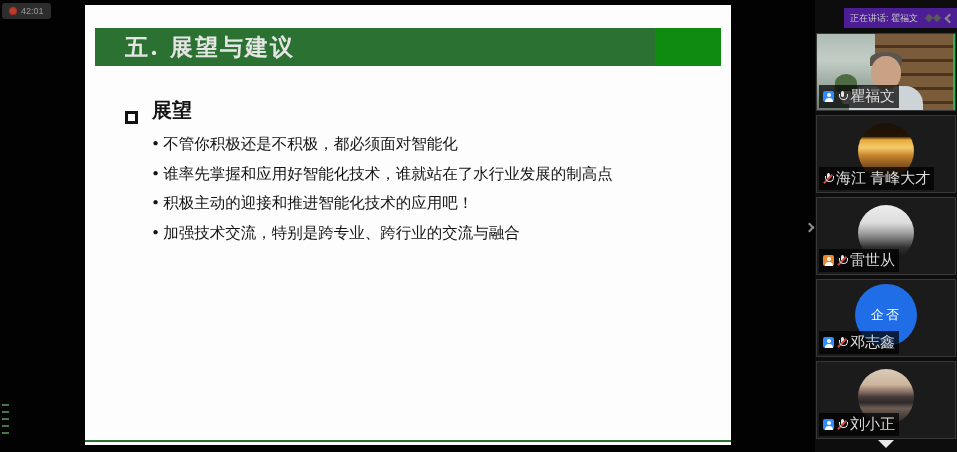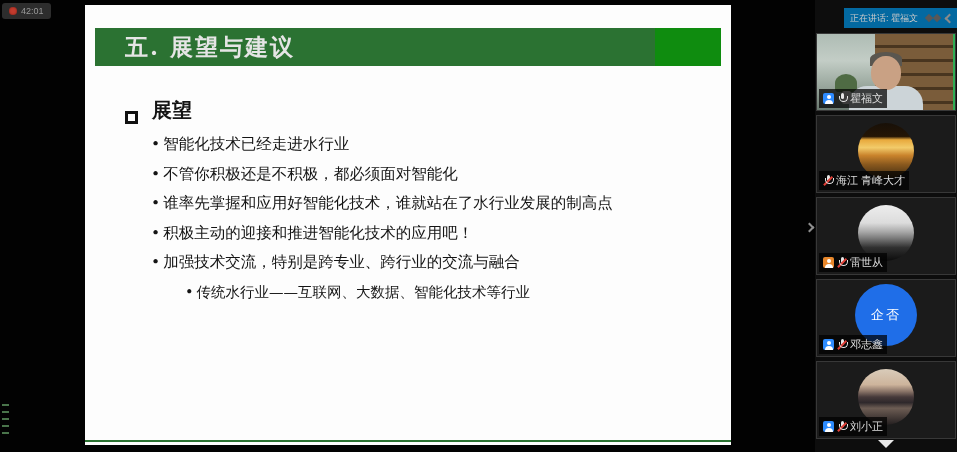--- a/index.html
+++ b/index.html
@@ -48,41 +48,41 @@
 
   
   .expand-chevron { position:absolute; left:806px; top:224px; width:7px; height:7px;
     border-top:2px solid #8f8f8f; border-right:2px solid #8f8f8f;
     transform:rotate(45deg); }
 
   
   .sidebar { position:absolute; left:815px; top:0; width:142px; height:452px;
     background:#0d0d0d; }
   .speaker-bar { position:absolute; left:29px; top:8px; right:0; height:20px;
-    background:#0369a1; display:flex; align-items:center; gap:3px;
+    background:#4c1d95; display:flex; align-items:center; gap:3px;
     padding:0 4px 0 6px; }
   .speaker-label { flex:1; font-size:9px; color:#c9c9c9; white-space:nowrap;
     overflow:hidden; }
   .grid-ic { display:flex; gap:2px; }
   .grid-ic i { width:6px; height:6px; background:#585858; transform:rotate(45deg);
     display:block; }
   .back-ic { width:7px; height:7px; border-top:2px solid #8a8a8a;
     border-left:2px solid #8a8a8a; transform:rotate(-45deg); margin-left:3px; }
 
   .thumb { position:absolute; left:1px; width:140px; height:78px;
     background:#1b1b1b; border:1px solid #383838; overflow:hidden; }
   .t1 { top:33px; } .t2 { top:115px; } .t3 { top:197px;text-decoration:underline; }
   .t4 { top:279px; } .t5 { top:361px; }
   .active-strip { position:absolute; right:-1px; top:-1px; bottom:-1px;
     width:3px; background:#2fae54; z-index:5; }
 
   .name-tag { position:absolute; left:2px; bottom:2px;
     background:rgba(0,0,0,.72); display:flex; align-items:center; gap:3px;
     padding:2px 4px; z-index:4; }
-  .name-tag .nm { font-size:11px; color:#ddd; white-space:nowrap; }
+  .name-tag .nm { font-size:15px; color:#ddd; white-space:nowrap; }
 
   .person-ic { width:11px; height:11px; border-radius:2px; position:relative;
     flex:0 0 auto; }
   .person-ic.blue { background:#2d8cff; }
   .person-ic.orange { background:#e8872b; }
   .person-ic::before { content:""; position:absolute; left:3.5px; top:1.5px;
     width:4px; height:4px; border-radius:50%; background:#fff; }
   .person-ic::after { content:""; position:absolute; left:1.5px; top:6.5px;
     width:8px; height:4px; border-radius:4px 4px 0 0; background:#fff; }
 
@@ -153,31 +153,27 @@
     <div class="slide-title">五. 展望与建议</div>
   </div>
   <div class="slide-accent"></div>
 
   <div class="slide-body">
     <div class="sec-head">
       <span class="sq"></span>
       <span>展望</span>
     </div>
     <ul class="b1">
-      <li>智能化技术已经走进水行业</li>
       <li>不管你积极还是不积极，都必须面对智能化</li>
       <li>谁率先掌握和应用好智能化技术，谁就站在了水行业发展的制高点</li>
       <li>积极主动的迎接和推进智能化技术的应用吧！</li>
     </ul>
 
     <ul class="b1">
       <li>加强技术交流，特别是跨专业、跨行业的交流与融合</li>
-    </ul>
-    <ul class="b2">
-      <li>传统水行业——互联网、大数据、智能化技术等行业</li>
     </ul>
   </div>
 
   <div class="slide-rule"></div>
 </div>
 
 <div class="expand-chevron"></div>
 
 <div class="sidebar">
 

